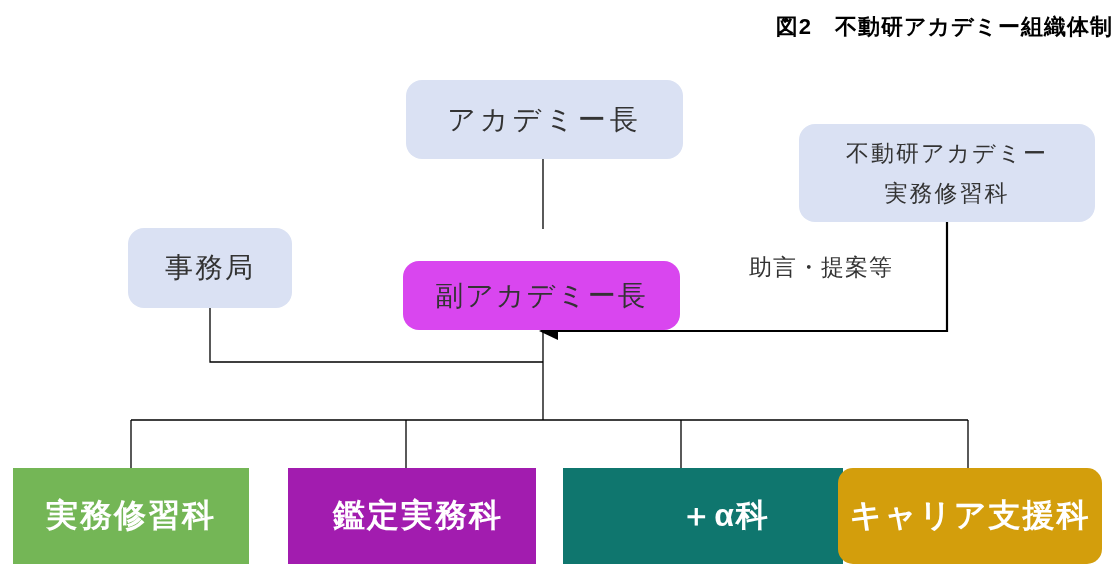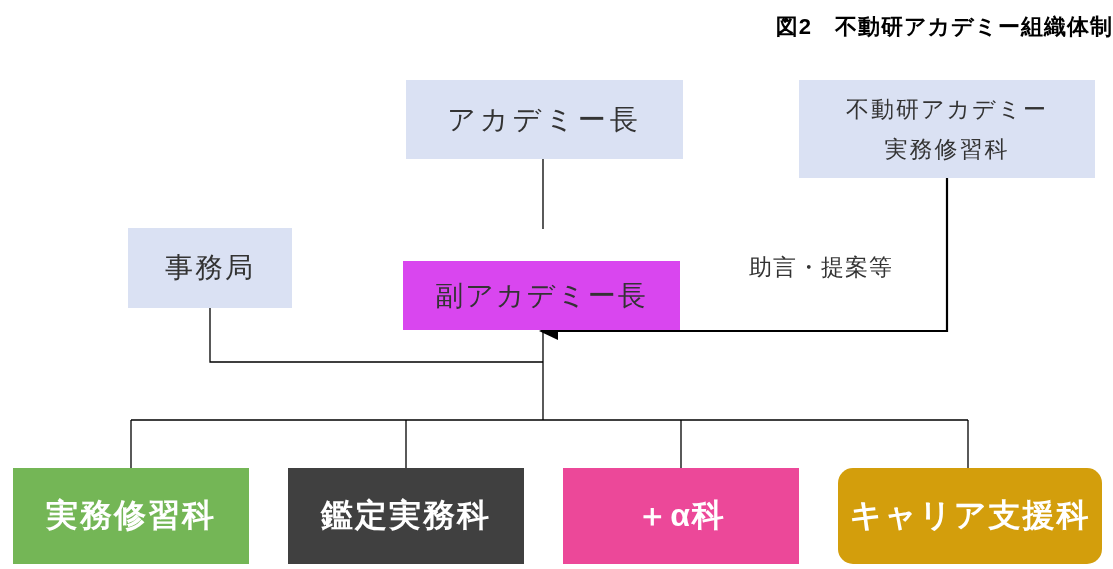--- a/index.html
+++ b/index.html
@@ -34,20 +34,21 @@
     height: 569px;
     pointer-events: none;
   }
   .node {
     position: absolute;
     display: flex;
     align-items: center;
     justify-content: center;
     text-align: center;
     color: #333333;
+    border-radius: 16px;
   }
   .node-academy-head   { left: 406px; top: 80px;  width: 277px; height: 79px; font-size: 28px; letter-spacing: 4px; }
   .node-committee      { left: 799px; top: 80px;  width: 296px; height: 98px; font-size: 23px; flex-direction: column; line-height: 1.75; letter-spacing: 2px; }
   .node-secretariat    { left: 128px; top: 228px; width: 164px; height: 80px; font-size: 28px; letter-spacing: 2px; }
   .node-deputy-head    { left: 403px; top: 229px; width: 277px; height: 69px; font-size: 28px; letter-spacing: 2px; }
   .edge-label {
     position: absolute;
     left: 749px;
     top: 252px;
     width: 200px;
@@ -94,32 +95,32 @@
     <line x1="131" y1="420" x2="968" y2="420" stroke="#000" stroke-width="1.3"></line>
 
     <line x1="131" y1="420" x2="131" y2="468" stroke="#000" stroke-width="1.3"></line>
     <line x1="406" y1="420" x2="406" y2="468" stroke="#000" stroke-width="1.3"></line>
     <line x1="681" y1="420" x2="681" y2="468" stroke="#000" stroke-width="1.3"></line>
     <line x1="968" y1="420" x2="968" y2="468" stroke="#000" stroke-width="1.3"></line>
   </svg>
 
   <div class="node node-academy-head" style="background-color: rgb(218, 225, 243);">アカデミー長</div>
 
-  <div class="node node-committee" style="background-color: rgb(218, 225, 243);">
+  <div class="node node-committee" style="background-color: rgb(218, 225, 243); margin-top: 44px;">
     <span>不動研アカデミー</span>
     <span>実務修習科</span>
   </div>
 
   <div class="node node-secretariat" style="background-color: rgb(218, 225, 243);">事務局</div>
 
   <div class="node node-deputy-head" style="background-color: #d946ef; margin-top: 32px;">副アカデミー長</div>
 
   <div class="edge-label">助言・提案等</div>
 
   <div class="dept dept-1" style="background-color: rgb(116, 182, 86);">実務修習科</div>
 
-  <div class="dept dept-2" style="background-color: #404040;">鑑定実務科</div>
+  <div class="dept dept-2" style="background-color: #a21caf; padding-left: 12px;">鑑定実務科</div>
 
-  <div class="dept dept-3" style="background-color: #ec4899;">＋α科</div>
+  <div class="dept dept-3" style="background-color: #0f766e; padding-left: 44px;">＋α科</div>
 
   <div class="dept dept-4" style="background-color: rgb(211, 158, 12); border-radius: 15px;">キャリア支援科</div>
 
 </div>
 
 </body></html>

